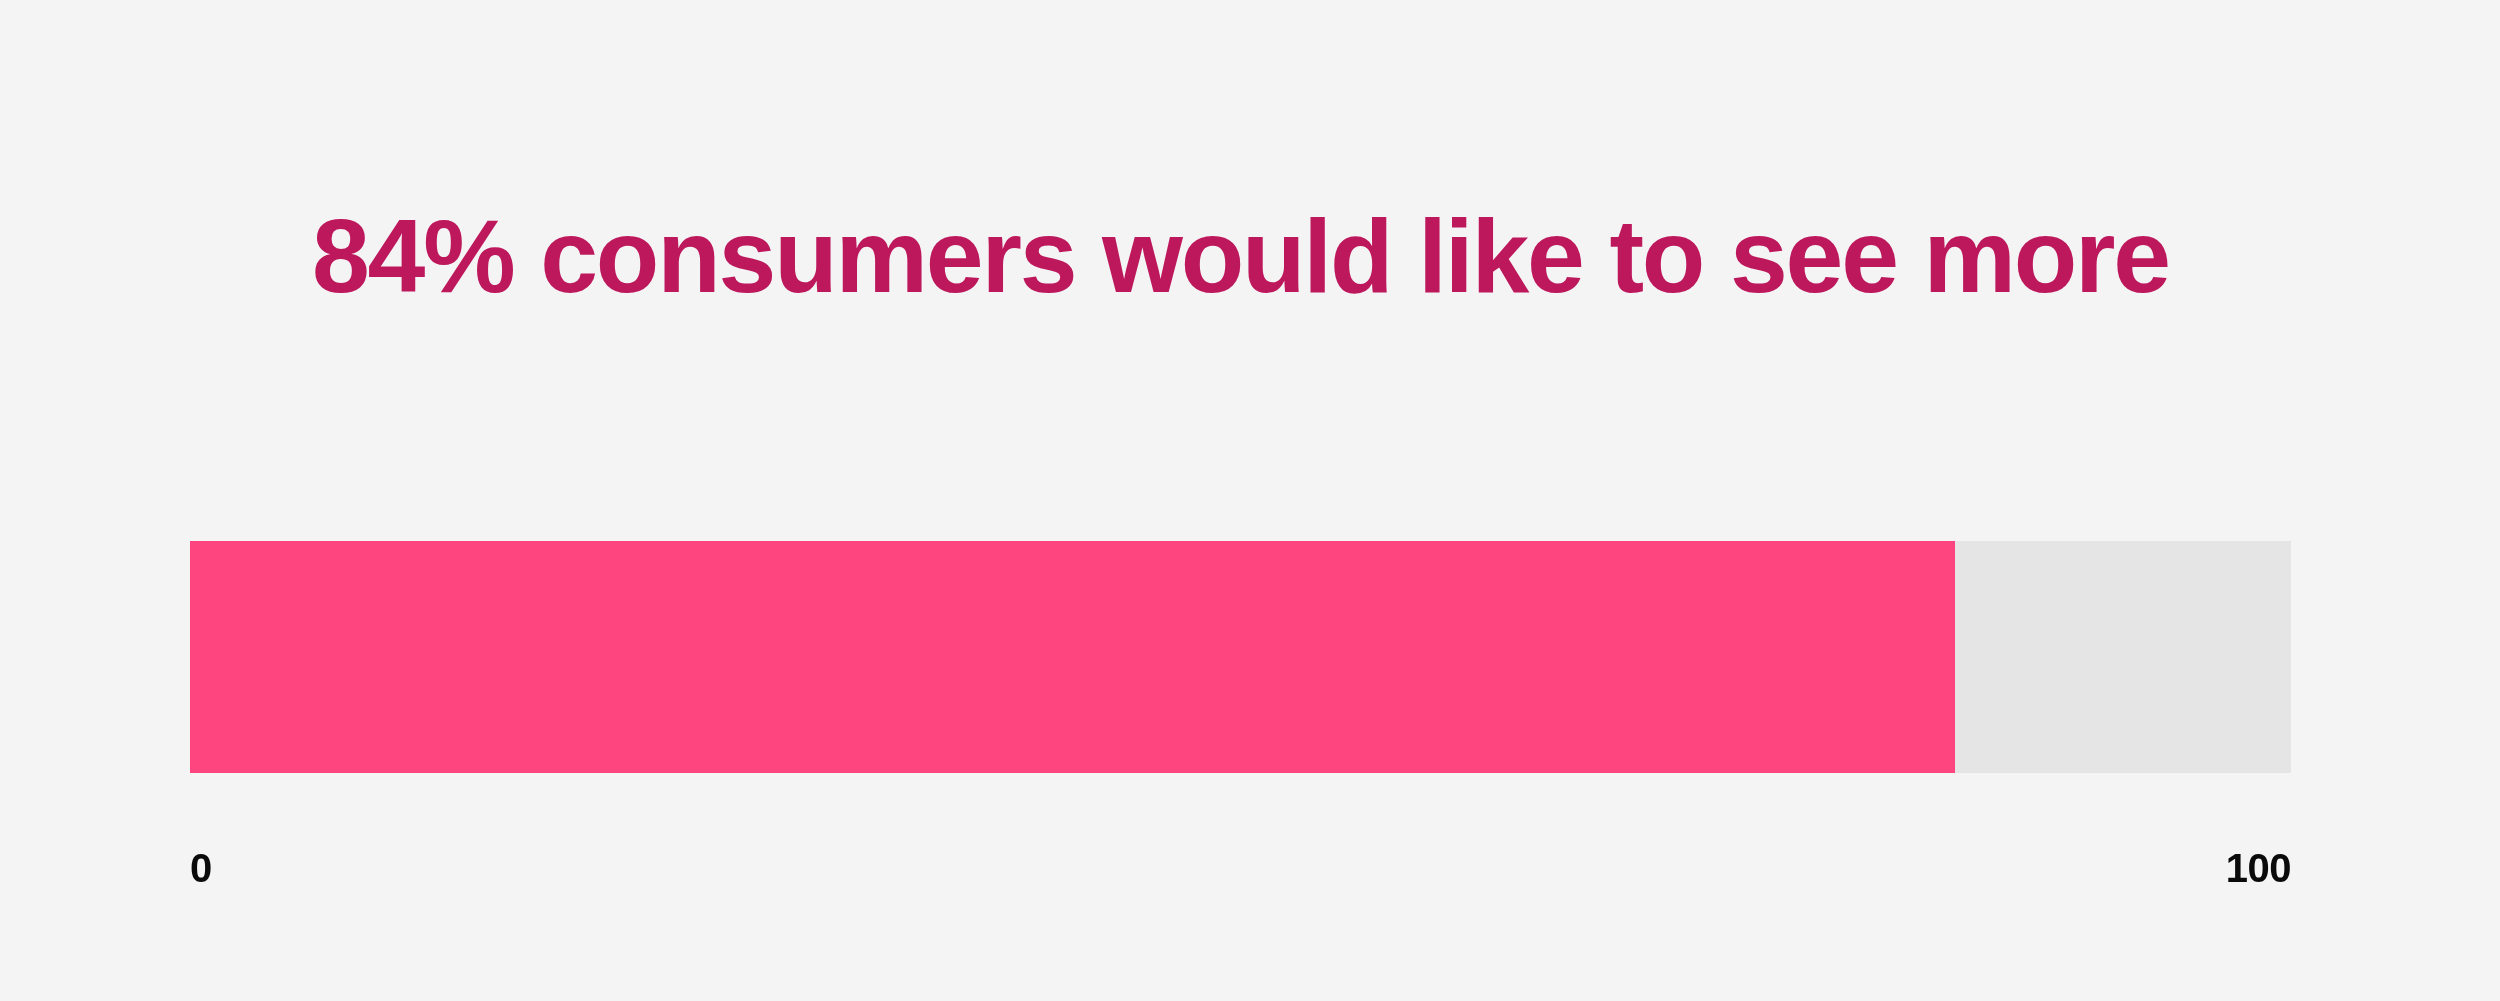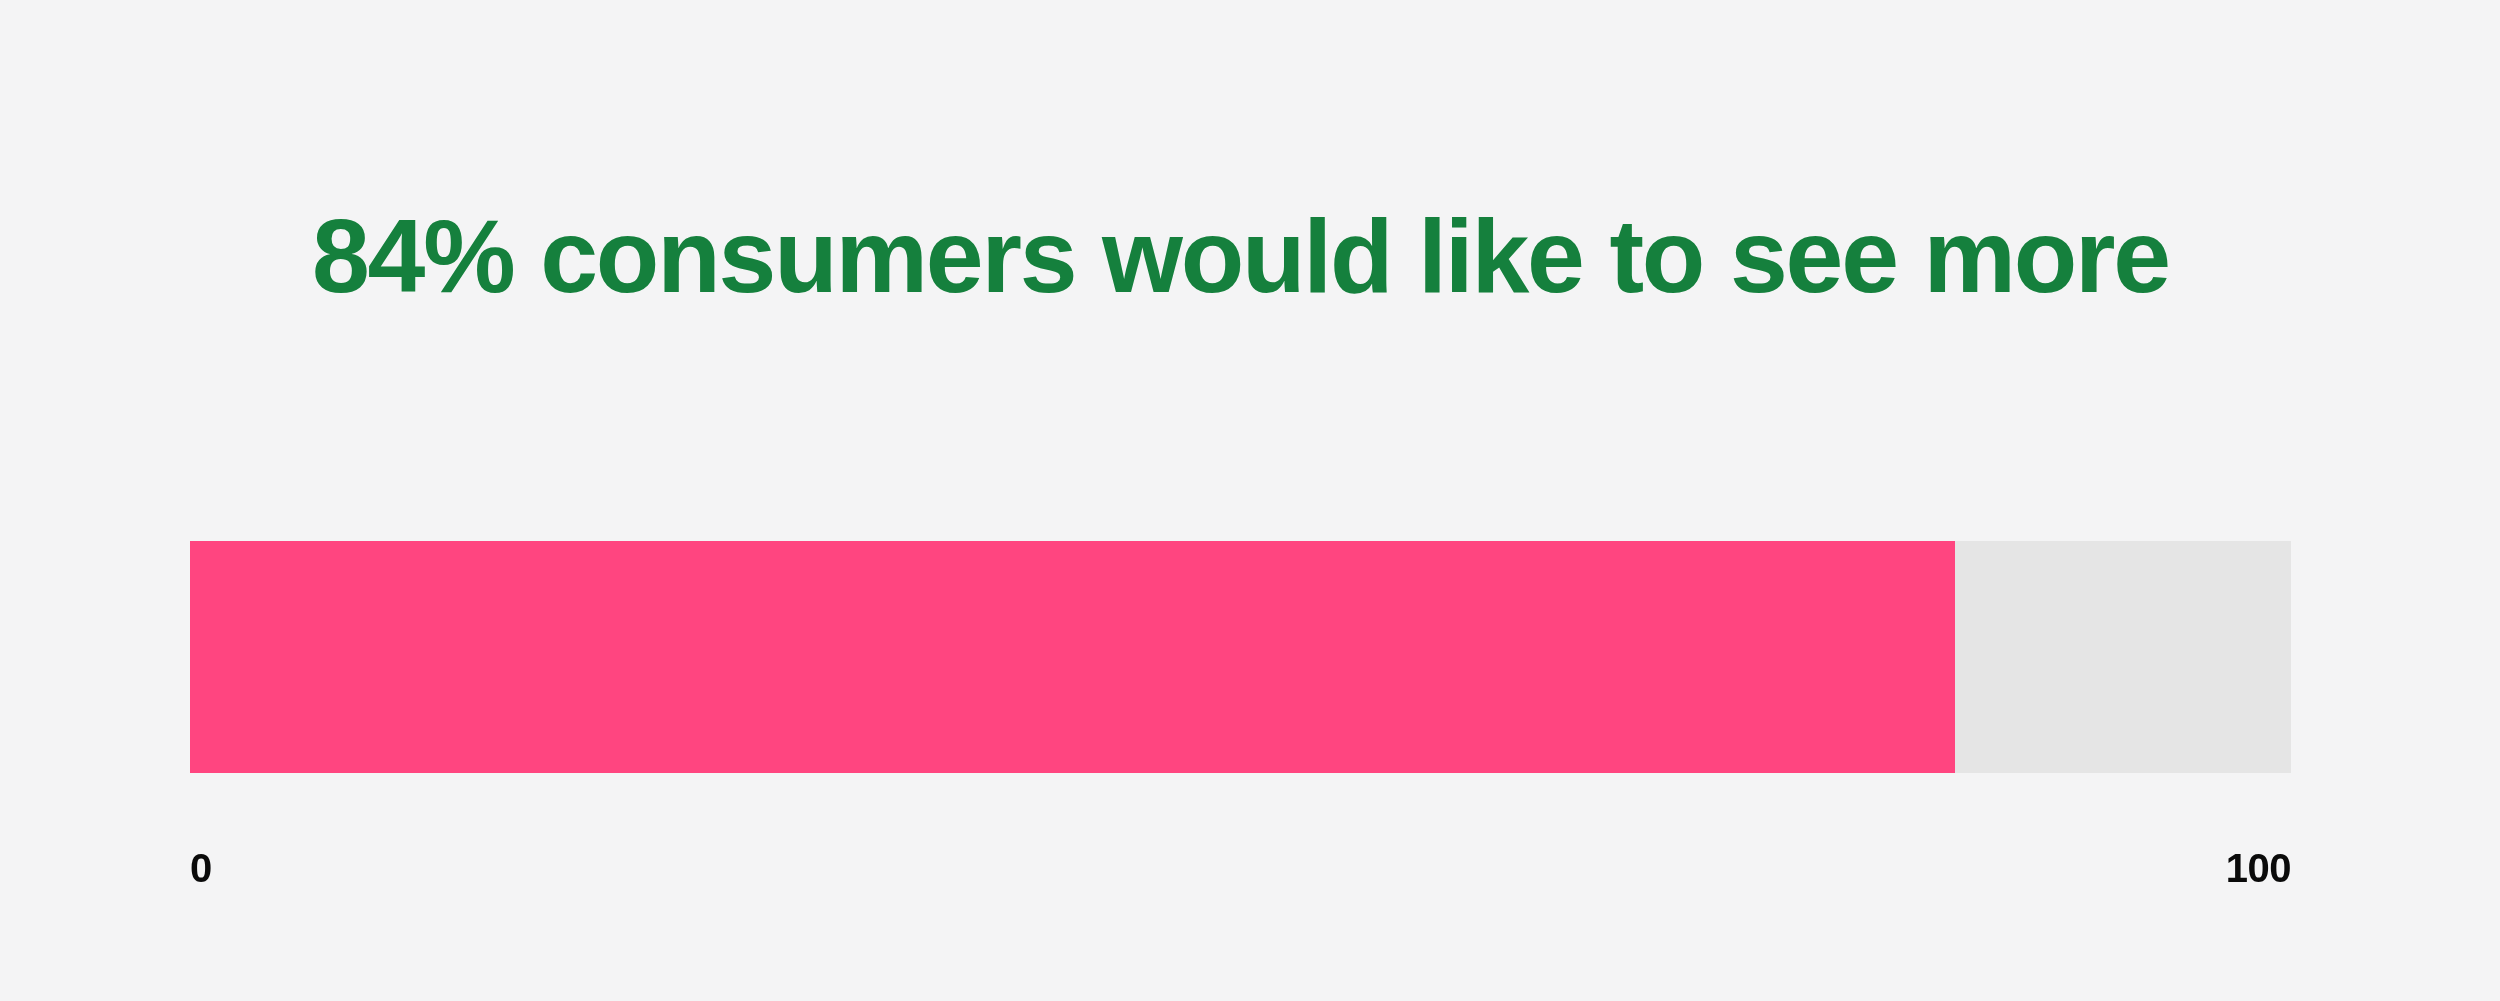--- a/index.html
+++ b/index.html
@@ -31,21 +31,21 @@
     width: 2101px;
     text-align: center;
   }
   .title-line {
     display: block;
     font-family: "Liberation Sans", sans-serif;
     font-weight: 700;
     font-size: 104px;
     line-height: 1.16;
     letter-spacing: -2.2px;
-    color: #15803d;
+    color: #be185d;
     white-space: nowrap;
   }
 
   
   .bar-area {
     position: absolute;
     left: 190px;
     top: 541px;
     width: 2101px;
   }

